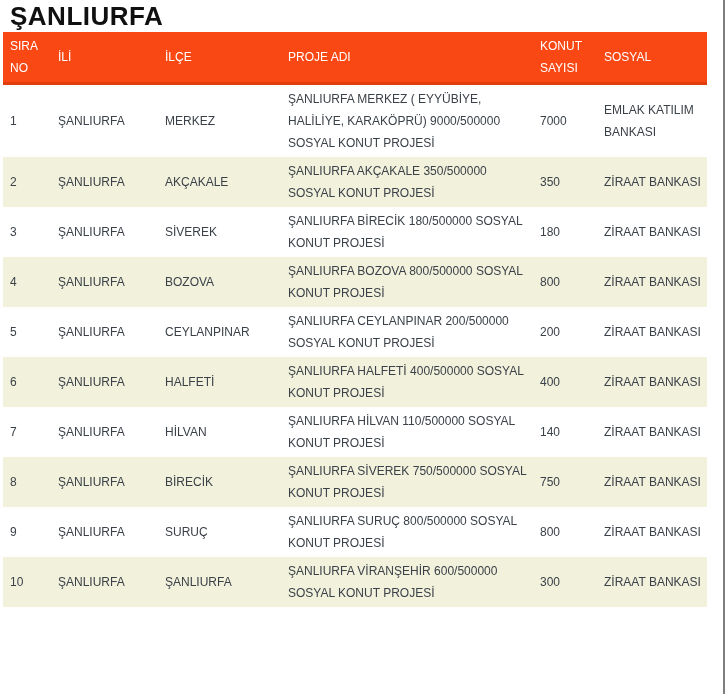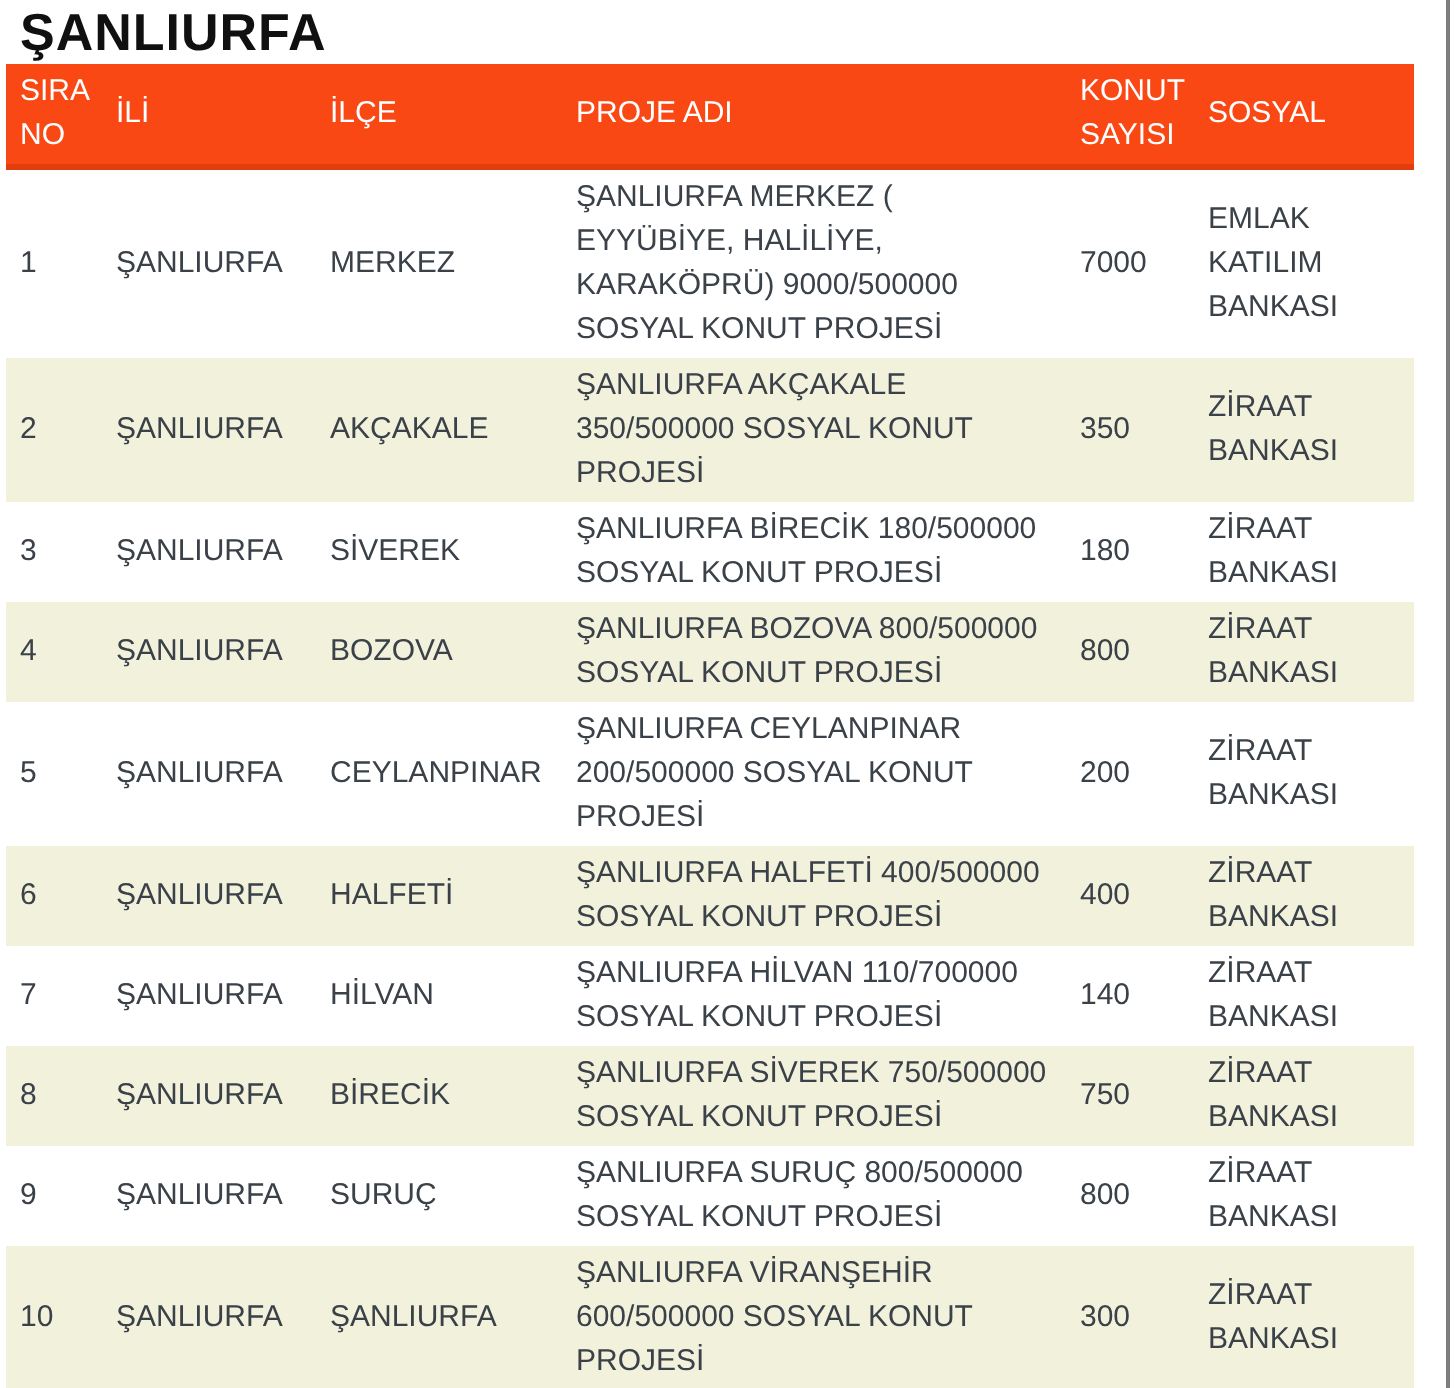--- a/index.html
+++ b/index.html
@@ -25,21 +25,21 @@
     line-height:26px;
     font-weight:700;
     color:var(--title-text);
     letter-spacing:0.5px;
   }
   table.projects{
     margin-left:3px;
     width:704px;
     border-collapse:collapse;
     table-layout:fixed;
-    font-size:15px;
+    font-size:12px;
   }
   col.c-sira{width:48px;}
   col.c-ili{width:107px;}
   col.c-ilce{width:123px;}
   col.c-proje{width:252px;}
   col.c-konut{width:64px;}
   col.c-banka{width:110px;}
   thead th{
     background:var(--header-bg);
     color:var(--header-text);
@@ -137,21 +137,21 @@
       <td>ŞANLIURFA</td>
       <td>HALFETİ</td>
       <td>ŞANLIURFA HALFETİ 400/500000 SOSYAL KONUT PROJESİ</td>
       <td>400</td>
       <td>ZİRAAT BANKASI</td>
     </tr>
     <tr>
       <td>7</td>
       <td>ŞANLIURFA</td>
       <td>HİLVAN</td>
-      <td>ŞANLIURFA HİLVAN 110/700000 SOSYAL KONUT PROJESİ</td>
+      <td>ŞANLIURFA HİLVAN 110/500000 SOSYAL KONUT PROJESİ</td>
       <td>140</td>
       <td>ZİRAAT BANKASI</td>
     </tr>
     <tr>
       <td>8</td>
       <td>ŞANLIURFA</td>
       <td>BİRECİK</td>
       <td>ŞANLIURFA SİVEREK 750/500000 SOSYAL KONUT PROJESİ</td>
       <td>750</td>
       <td>ZİRAAT BANKASI</td>

